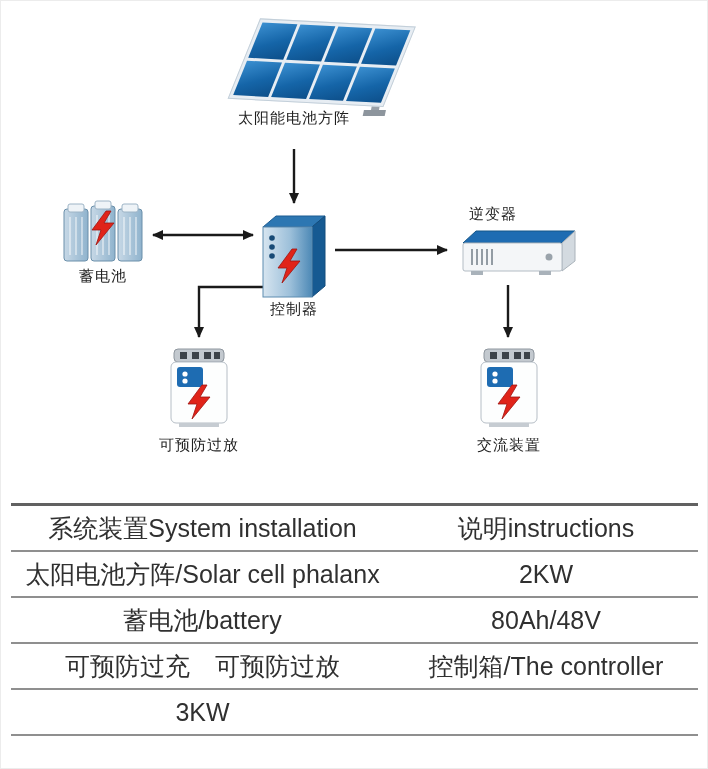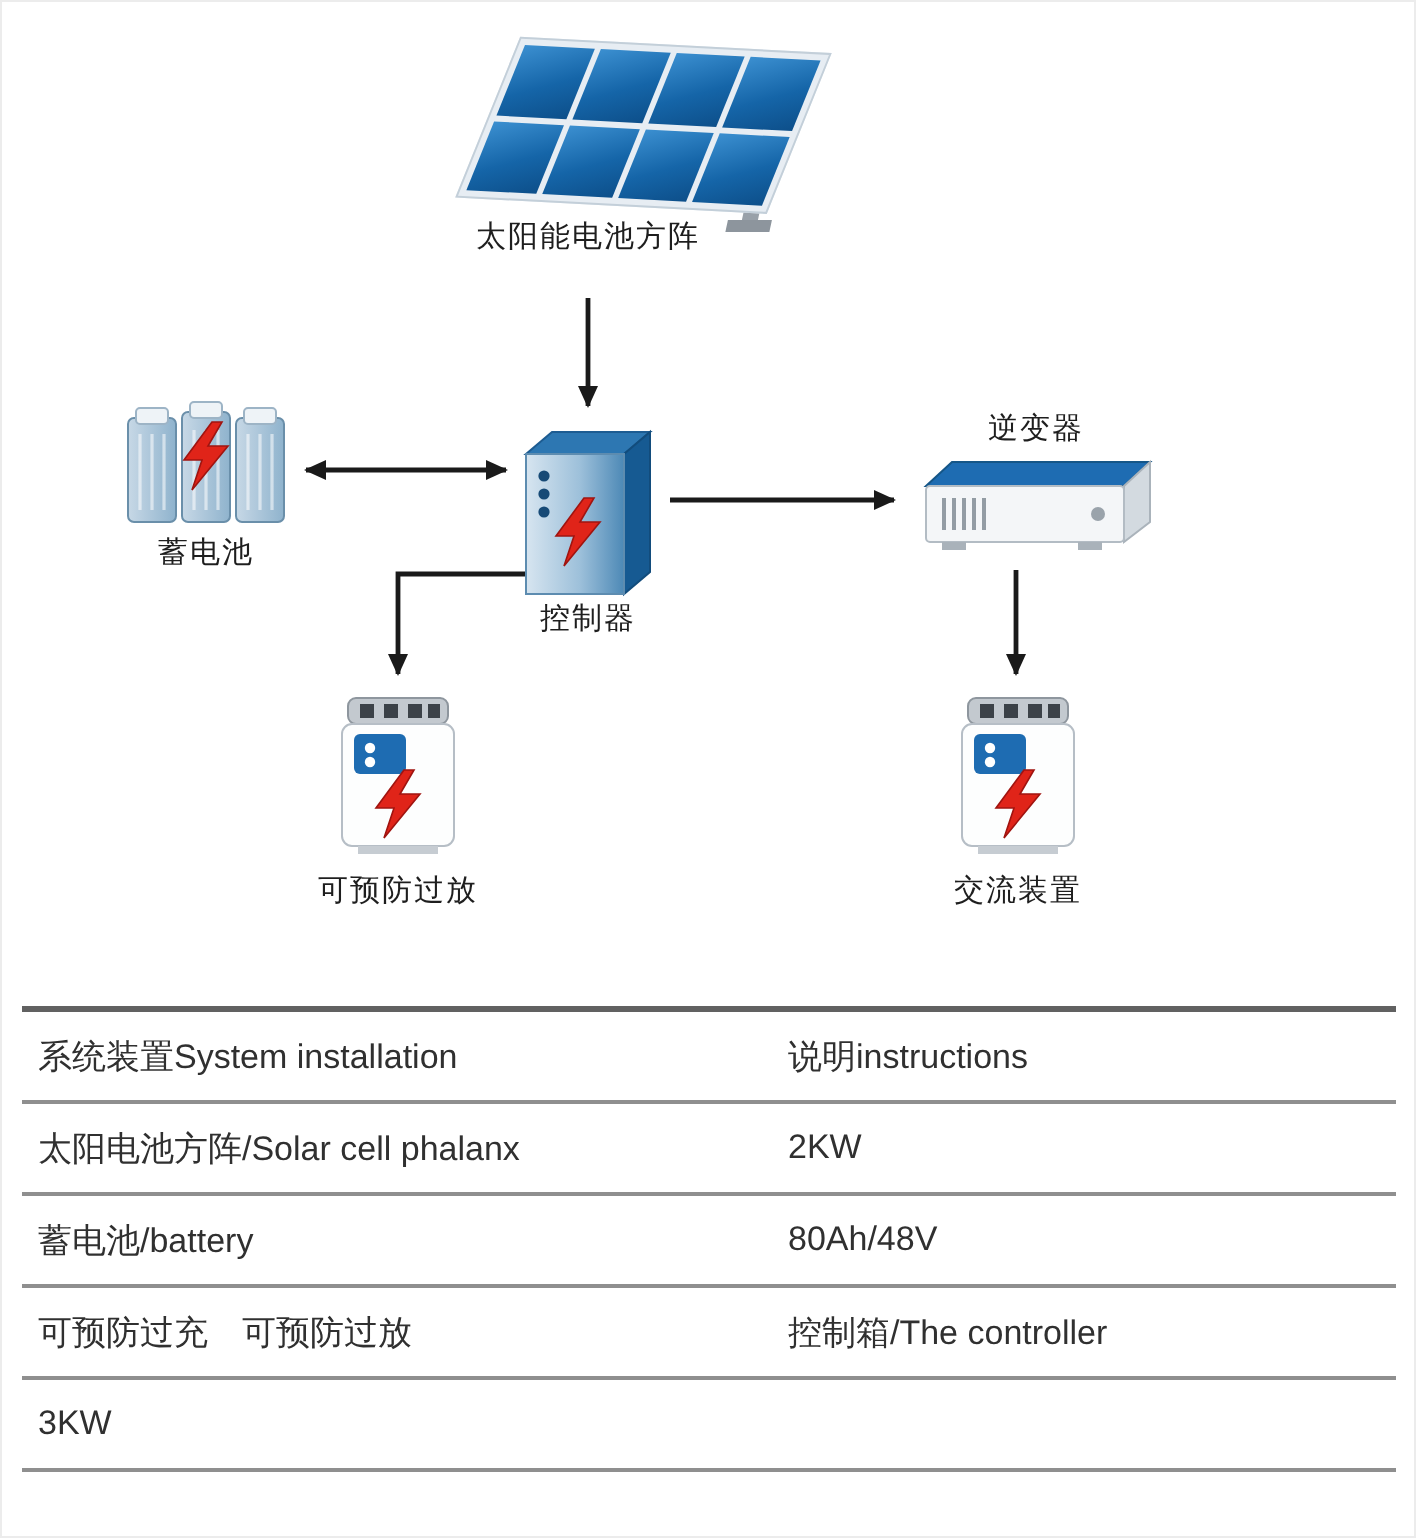--- a/index.html
+++ b/index.html
@@ -23,21 +23,21 @@
     display:grid;grid-template-columns:repeat(4,1fr);grid-template-rows:repeat(2,1fr);
     gap:3px;padding:3px;background:#e7edf3;border:1px solid #c3cfd9;
     transform-origin:40% 40%;transform:rotate(3deg) skewX(-19deg);
   }
   .solar-grid i{display:block;background:linear-gradient(160deg,#3b8fd0 0%,#1565a8 55%,#0d4f8a 100%);}
 
   
   .spec-table{position:absolute;left:10px;top:502px;width:687px;border-top:3px solid #616161;}
   .t-row{
     display:grid;grid-template-columns:375px 1fr;align-items:center;
-    height:44px;border-bottom:2px solid #8f8f8f;font-size:17px;color:#303030;
+    height:44px;border-bottom:2px solid #8f8f8f;font-size:25px;color:#303030;text-align:center;
   }
   .t-cell{padding-left:8px;white-space:nowrap;overflow:hidden;}
 </style>
 </head>
 <body>
 
 <div class="screen">
 
   <div class="diagram">
 
@@ -118,21 +118,21 @@
         <polygon points="51,16 64,5 64,75 51,86" fill="#165a92" stroke="#124c7c" stroke-width="1"></polygon>
         <rect x="2" y="16" width="49" height="70" fill="url(#ctlG)" stroke="#5d8cb0" stroke-width="1"></rect>
         <circle cx="11" cy="27" r="2.8" fill="#174a76"></circle>
         <circle cx="11" cy="36" r="2.8" fill="#174a76"></circle>
         <circle cx="11" cy="45" r="2.8" fill="#174a76"></circle>
         <path d="M31 38 L17 57 L26 57 L21 72 L39 50 L29 50 L36 38 Z" fill="#e02419" stroke="#a01410" stroke-width="0.8"></path>
       </svg>
     </div>
     <div class="lbl" style="left:213px;top:299px;width:80px;text-align:center;">控制器</div>
 
-    <div class="lbl" style="left:437px;top:204px;width:80px;">逆变器</div>
+    <div class="lbl" style="left:412px;top:204px;width:80px;">逆变器</div>
     <div class="icon" style="left:418px;top:226px;">
       <svg width="118" height="54" viewBox="0 0 118 54">
         <polygon points="4,16 17,4 116,4 103,16" fill="#1e6cb2" stroke="#155688" stroke-width="1"></polygon>
         <polygon points="103,16 116,4 116,34 103,44" fill="#d3dae0" stroke="#aab3bb" stroke-width="1"></polygon>
         <rect x="4" y="16" width="99" height="28" rx="2" fill="#f4f6f8" stroke="#b3bcc4"></rect>
         <g stroke="#939ca4" stroke-width="2">
           <line x1="13" y1="22" x2="13" y2="38"></line>
           <line x1="18" y1="22" x2="18" y2="38"></line>
           <line x1="23" y1="22" x2="23" y2="38"></line>
           <line x1="28" y1="22" x2="28" y2="38"></line>

